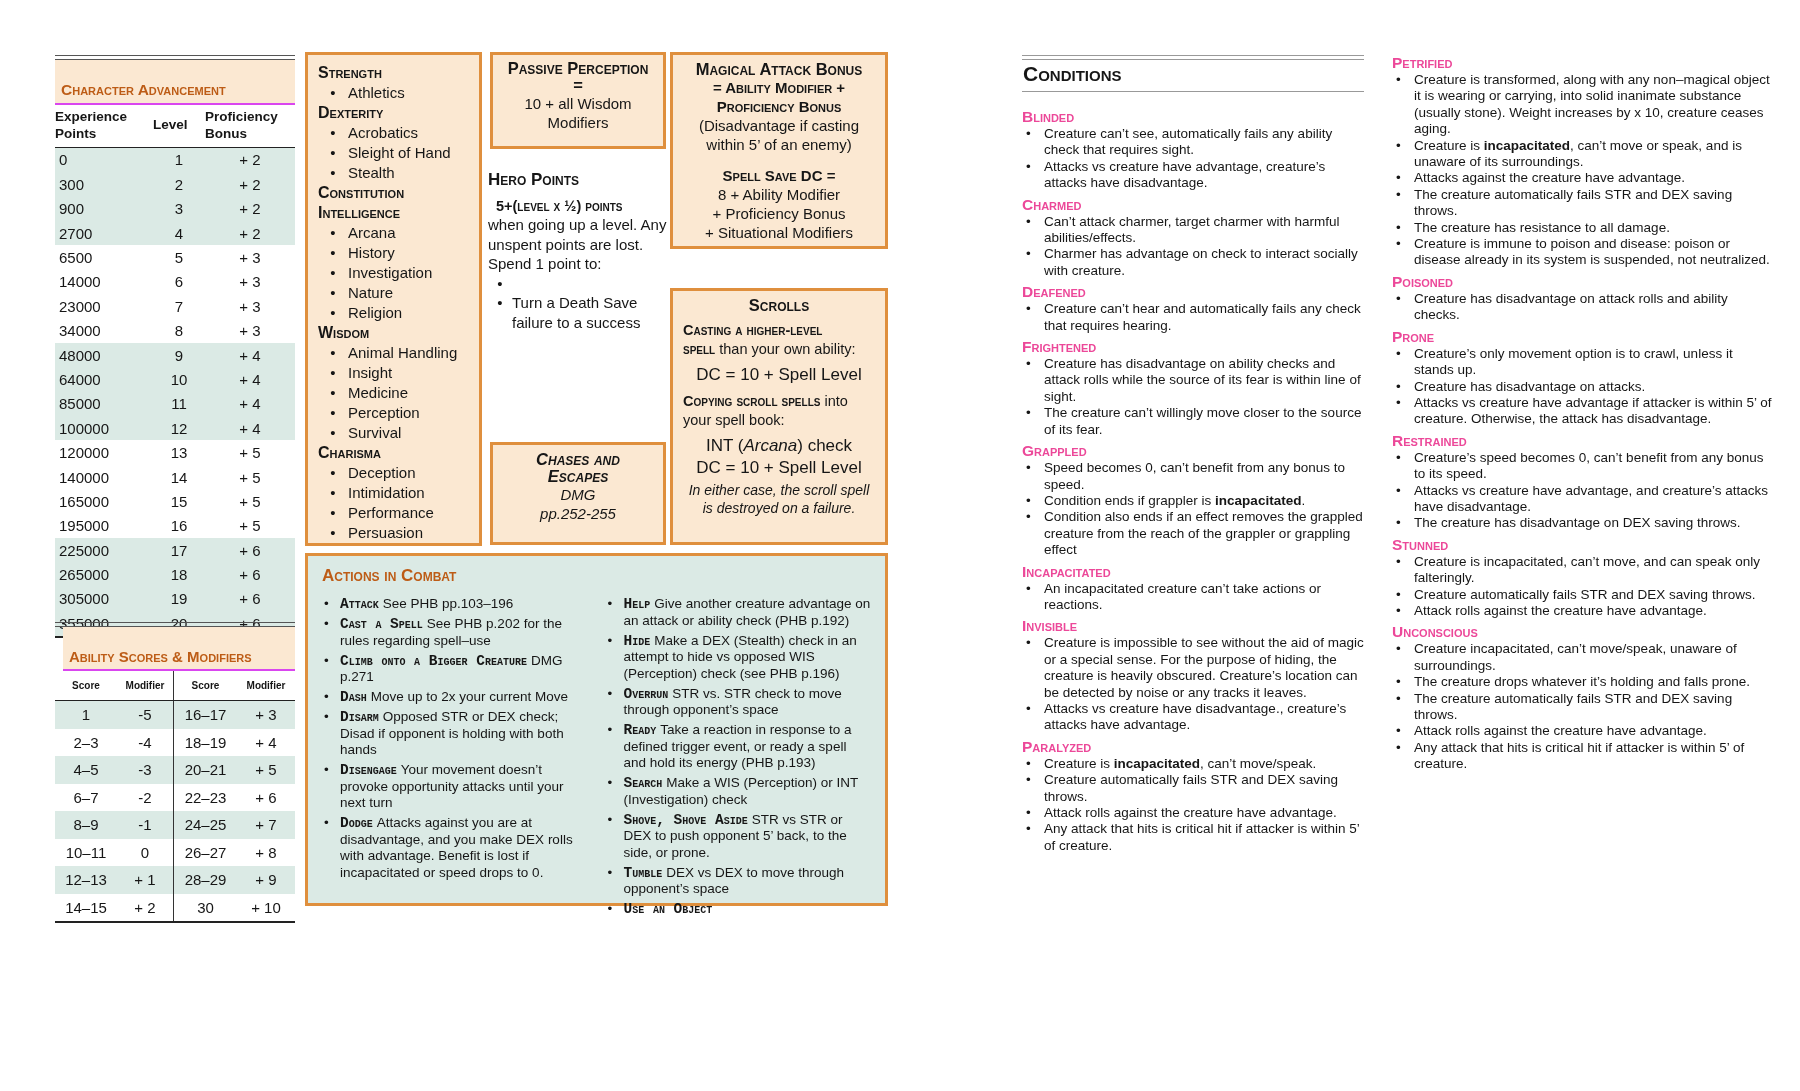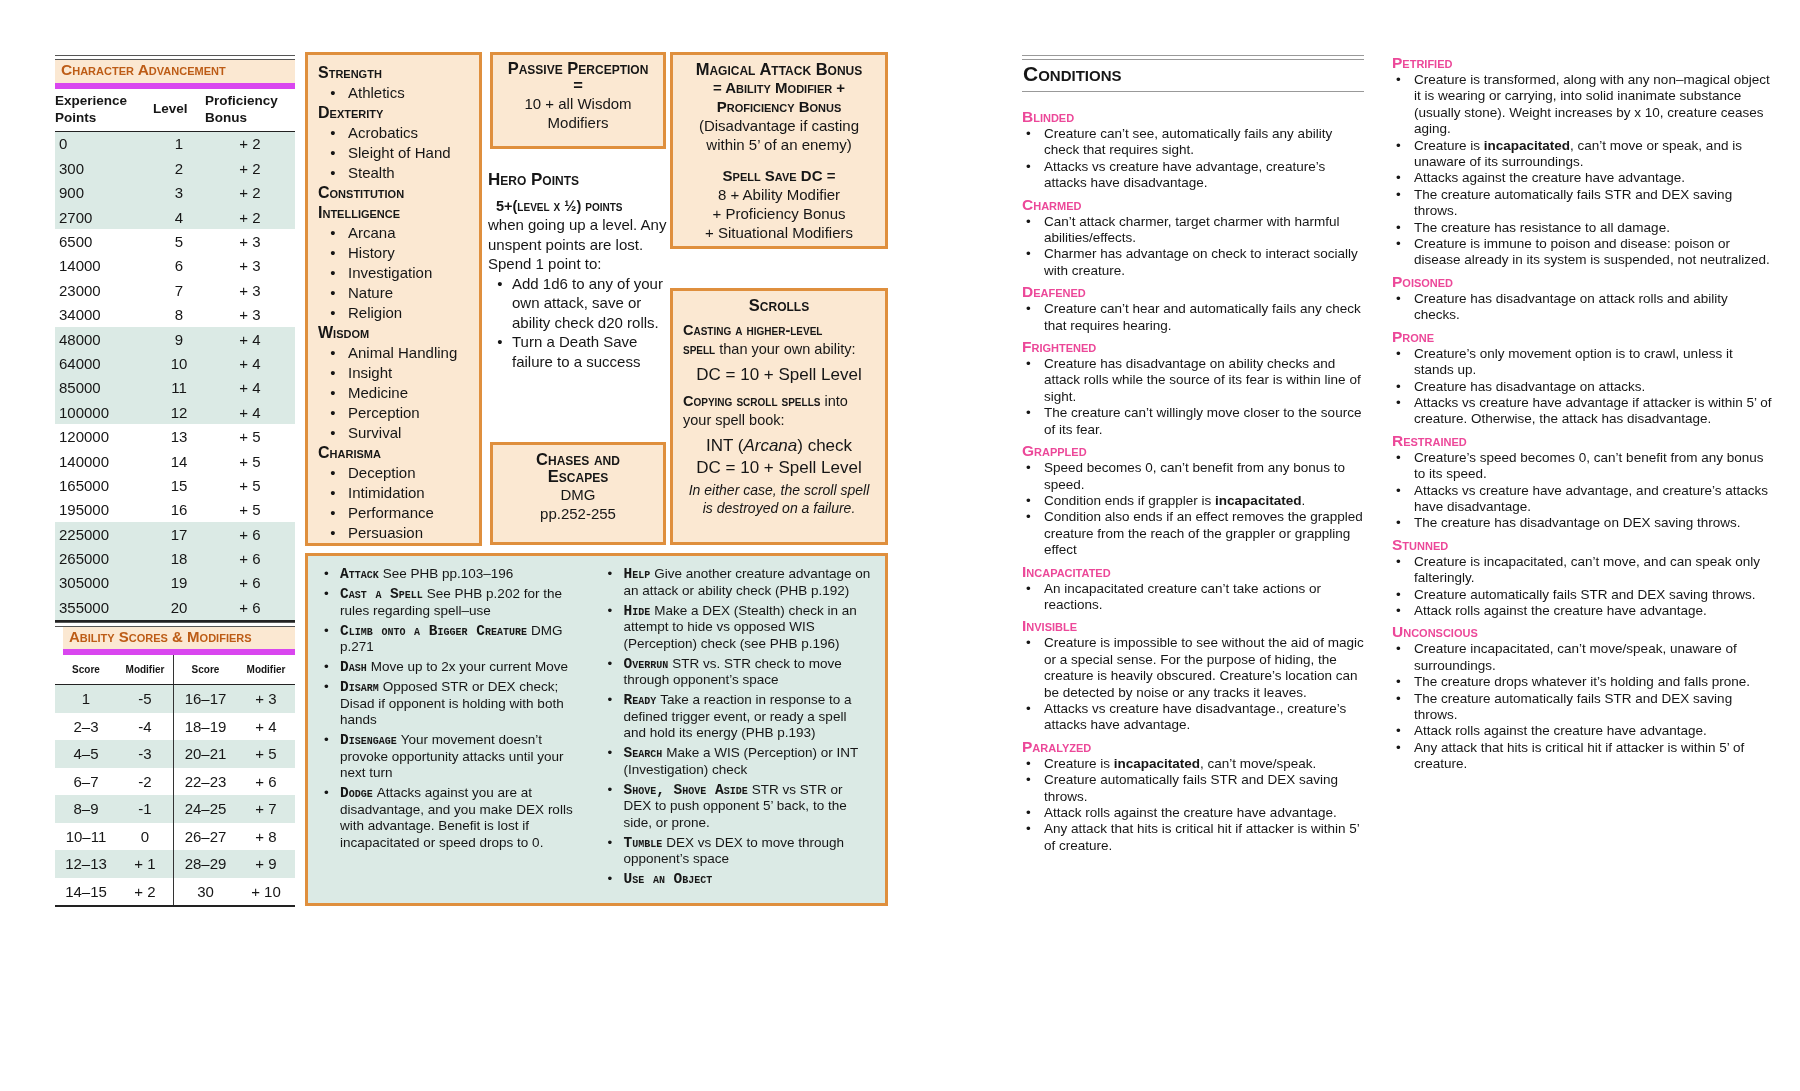--- a/index.html
+++ b/index.html
@@ -11,22 +11,22 @@
   .sc { font-variant: small-caps; }
   .orange { color: #bd5c16; }
   .panel { position: absolute; }
   .peach { background: #fbe8d2; border: 3px solid #df8f3d; }
   .ctr { text-align: center; }
 
   
   .rule-dbl { height: 5px; border-top: 1.5px solid #555; border-bottom: 1px solid #555; }
   .rule-dbl.gray { border-color: #999; }
   .title-bar {
-    background: #fbe8d2; border-bottom: 6px solid #d946ef;
-    font-weight: bold; font-size: 15.5px; padding: 1px 6px 4px;
+    background: #fbe8d2; border-bottom: 2px solid #d946ef;
+    font-weight: bold; font-size: 15.5px; padding: 21px 6px 4px;
   }
   .ca-grid { display: grid; grid-template-columns: 98px 52px 90px; align-items: center; }
   .ca-head { font-weight: bold; font-size: 13.5px; text-align: left; line-height: 1.25;
              border-bottom: 1.5px solid #222; padding: 4px 0; min-height: 40px; }
   .ca-row { font-size: 15px; height: 24.4px; }
   .ca-row > div:first-child { padding-left: 4px; }
   .ca-row > div:nth-child(2), .ca-row > div:nth-child(3) { text-align: center; }
   .shade { background: #dbeae5; }
   .tbl-end { border-top: 2px solid #222; }
 
@@ -342,30 +342,29 @@
 </section>
 
 <section class="panel" style="left:488px; top:170px; width:182px;">
   <div class="hero-title sc">Hero Points</div>
   <div class="hero-formula sc">5+(level x ½) points</div>
   <div class="hero-p">when going up a level. Any unspent points are lost.</div>
   <div class="hero-p">Spend 1 point to:</div>
   <div id="hero-bullets">
       <div class="h-blt">
         <span class="blt">•</span>
-        <span>Add 1d6 to any of your own attack, save or ability check d20 rolls.</span>
       </div>
       <div class="h-blt">
         <span class="blt">•</span>
         <span>Turn a Death Save failure to a success</span>
       </div>
     </div>
 </section>
 
-<section class="panel peach ctr" style="left:490px; top:442px; width:176px; height:103px; padding:6px 20px;">
+<section class="panel peach ctr" style="left:490px; top:442px; width:176px; height:103px; padding:6px 20px;font-style:italic;">
   <div class="p-title sc">Chases and Escapes</div>
   <div class="p-body">DMG</div>
   <div class="p-body">pp.252-255</div>
 </section>
 
 <section class="panel peach ctr" style="left:670px; top:52px; width:218px; height:197px; padding:6px 10px;">
   <div class="p-title sc">Magical Attack Bonus</div>
   <div class="mag-sub sc">= Ability Modifier + Proficiency Bonus</div>
   <div class="mag-p">(Disadvantage if casting within 5’ of an enemy)</div>
   <div class="mag-sub sc" style="margin-top:12px;">Spell Save DC =</div>
@@ -380,20 +379,21 @@
   <div class="p-title sc ctr">Scrolls</div>
   <div class="scr-p"><span class="lead">Casting a higher-level spell</span><span>than your own ability:</span></div>
   <div class="dc-line ctr">DC = 10 + Spell Level</div>
   <div class="scr-p"><span class="lead">Copying scroll spells</span><span>into your spell book:</span></div>
   <div class="dc-line ctr"><span>INT (</span><i>Arcana</i><span>) check</span></div>
   <div class="dc-line ctr" style="margin-top:2px;">DC = 10 + Spell Level</div>
   <div class="note ctr">In either case, the scroll spell is destroyed on a failure.</div>
 </section>
 
 <section class="panel actions" style="left:305px; top:553px; width:583px; height:353px;">
+  <div class="act-title orange sc">Actions in Combat</div>
   <div class="act-cols">
     <div id="act-col1">
         <div class="act-item">
           <span class="blt">•</span>
           <div><span class="act-term">Attack</span><span>See PHB pp.103–196</span></div>
         </div>
         <div class="act-item">
           <span class="blt">•</span>
           <div><span class="act-term">Cast a Spell</span><span>See PHB p.202 for the rules regarding spell–use</span></div>
         </div>

